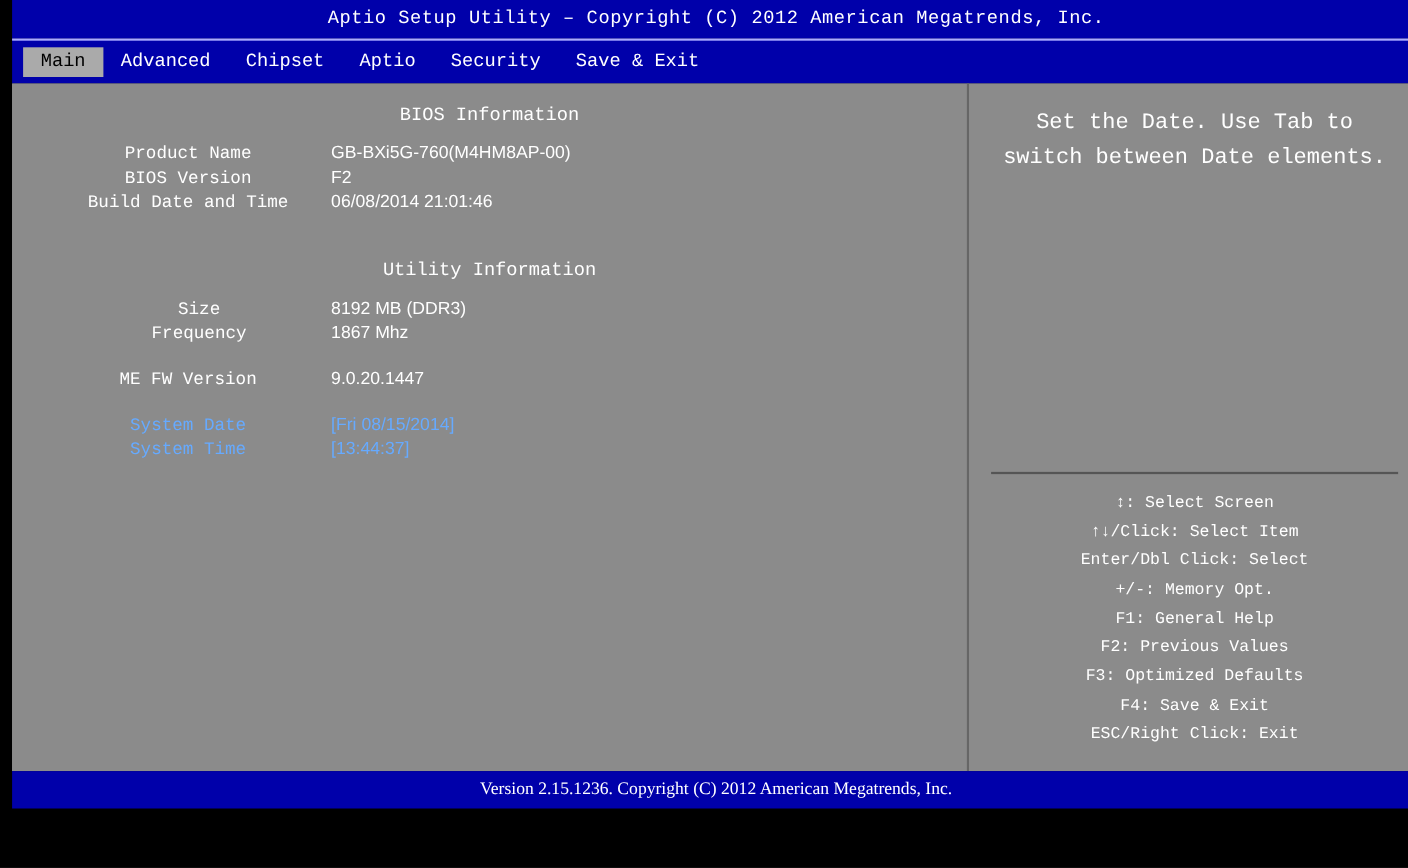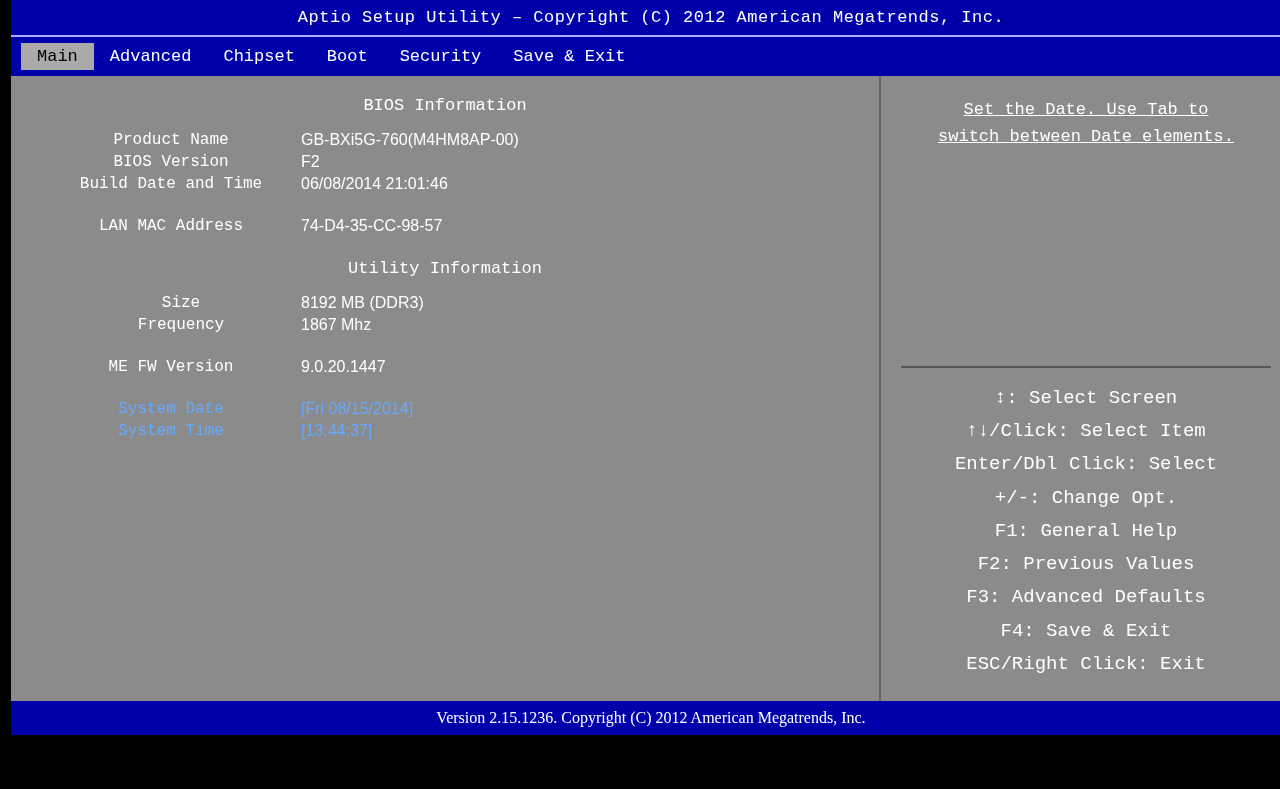--- a/index.html
+++ b/index.html
@@ -81,35 +81,34 @@
     .right-panel {
       width: 410px;
       padding: 20px 20px;
       background: #8b8b8b;
       display: flex;
       flex-direction: column;
     }
 
     .help-text {
       color: #ffffff;
-      font-size: 17px;
+      font-size: 20px;
       font-family: 'Courier New', Courier, monospace;
       line-height: 1.6;
       margin-bottom: auto;
-      text-decoration: underline;
     }
 
     .divider-line {
       border-top: 2px solid #555;
       margin: 10px 0 14px 0;
     }
 
     .key-help {
       color: #ffffff;
-      font-size: 19px;
+      font-size: 15px;
       font-family: 'Courier New', Courier, monospace;
       line-height: 1.75;
     }
 
     
     .section-title {
       color: #ffffff;
       font-size: 17px;
       font-family: 'Courier New', Courier, monospace;
       margin-bottom: 16px;
@@ -170,21 +169,21 @@
     <div class="menu-item active">
       <span>Main</span>
     </div>
     <div class="menu-item">
       <span>Advanced</span>
     </div>
     <div class="menu-item">
       <span>Chipset</span>
     </div>
     <div class="menu-item">
-      <span>Boot</span>
+      <span>Aptio</span>
     </div>
     <div class="menu-item">
       <span>Security</span>
     </div>
     <div class="menu-item">
       <span>Save &amp; Exit</span>
     </div>
   </div>
 
   <div class="main-area">
@@ -201,24 +200,20 @@
         <span class="info-label">BIOS Version</span>
         <span class="info-value">F2</span>
       </div>
       <div class="info-row">
         <span class="info-label">Build Date and Time</span>
         <span class="info-value">06/08/2014  21:01:46</span>
       </div>
 
       <div class="spacer"></div>
 
-      <div class="info-row">
-        <span class="info-label">LAN MAC Address</span>
-        <span class="info-value">74-D4-35-CC-98-57</span>
-      </div>
 
       <div class="spacer"></div>
 
       <div class="section-title">Utility Information</div>
 
       <div class="info-row">
         <span class="info-label indented">Size</span>
         <span class="info-value">8192 MB (DDR3)</span>
       </div>
       <div class="info-row">
@@ -251,24 +246,24 @@
         <span>Set the Date. Use Tab to</span><br>
         <span>switch between Date elements.</span>
       </div>
 
       <div class="divider-line"></div>
 
       <div class="key-help">
         <div>↕: Select Screen</div>
         <div>↑↓/Click: Select Item</div>
         <div>Enter/Dbl Click: Select</div>
-        <div>+/-: Change Opt.</div>
+        <div>+/-: Memory Opt.</div>
         <div>F1: General Help</div>
         <div>F2: Previous Values</div>
-        <div>F3: Advanced Defaults</div>
+        <div>F3: Optimized Defaults</div>
         <div>F4: Save &amp; Exit</div>
         <div>ESC/Right Click: Exit</div>
       </div>
     </div>
 
   </div>
 
   <div class="footer">
     <span>Version 2.15.1236. Copyright (C) 2012 American Megatrends, Inc.</span>
   </div>

